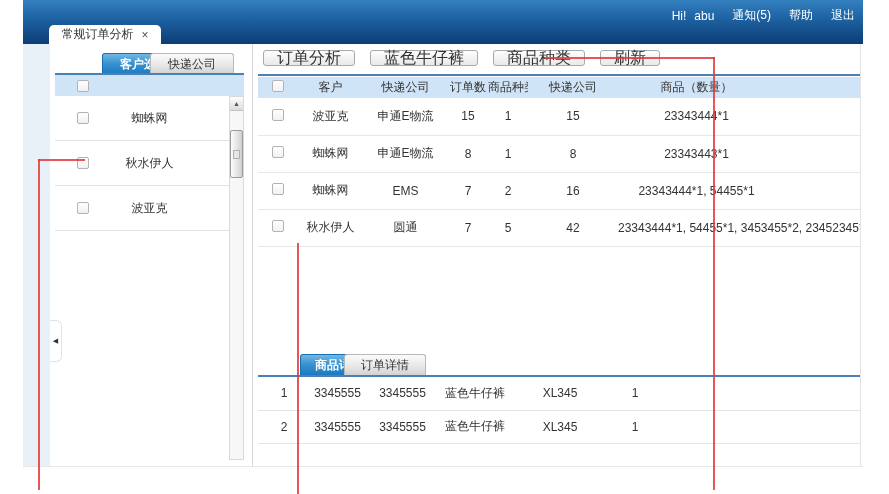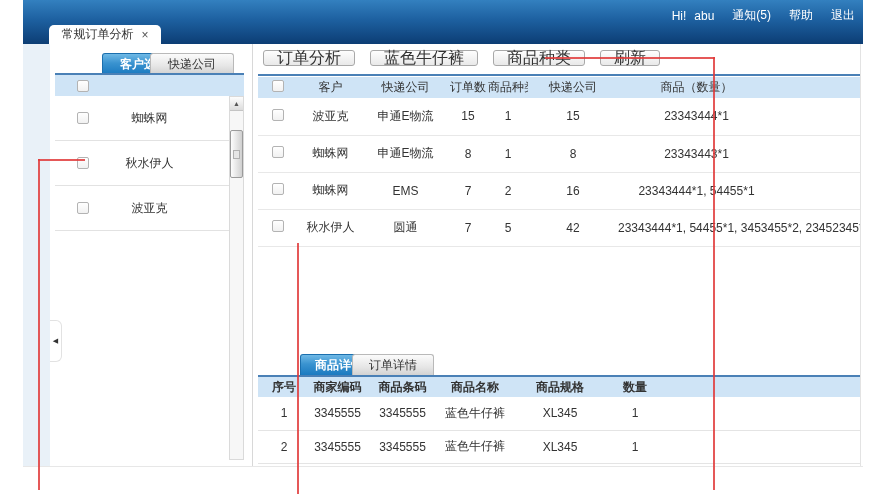--- a/index.html
+++ b/index.html
@@ -207,43 +207,34 @@
       <td>圆通</td>
       <td>7</td>
       <td>5</td>
       <td>42</td>
       <td class="c-products">23343444*1, 54455*1, 3453455*2, 23452345*1...</td>
     </tr>
   </tbody>
     </table>
 
   <div class="subtab active" style="left:264px; top:354px; width:78px;">商品详情</div>
-  <div class="subtab inactive" style="left:352px; top:354px; width:82px;">订单详情</div>
+  <div class="subtab inactive" style="left:344px; top:354px; width:82px;">订单详情</div>
   <div class="blue-rule" style="left:258px; top:375px; width:602px;"></div>
 
   <table class="detail-table">
     <colgroup>
         <col style="width:52px">
         <col style="width:55px">
         <col style="width:75px">
         <col style="width:70px">
         <col style="width:100px">
         <col style="width:50px">
         <col style="width:200px">
       </colgroup>
     <tbody>
-        <tr>
-      <th>序号</th>
-      <th>商家编码</th>
-      <th>商品条码</th>
-      <th>商品名称</th>
-      <th>商品规格</th>
-      <th>数量</th>
-      <th></th>
-    </tr>
     <tr>
       <td>1</td>
       <td>3345555</td>
       <td>3345555</td>
       <td>蓝色牛仔裤</td>
       <td>XL345</td>
       <td>1</td>
       <td></td>
     </tr>
     <tr>

